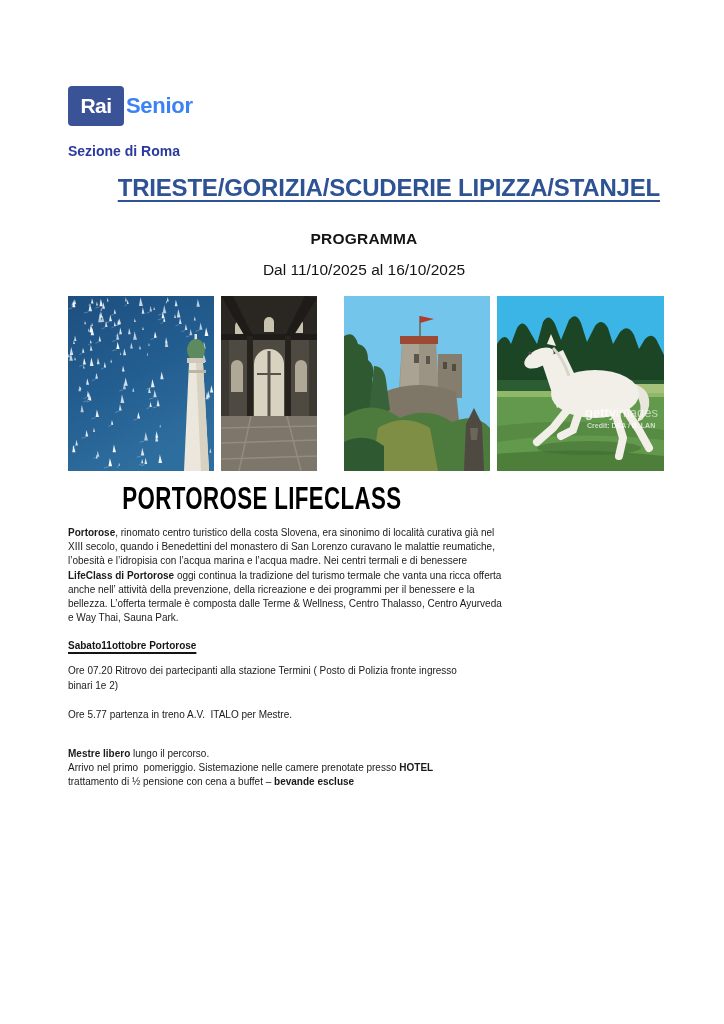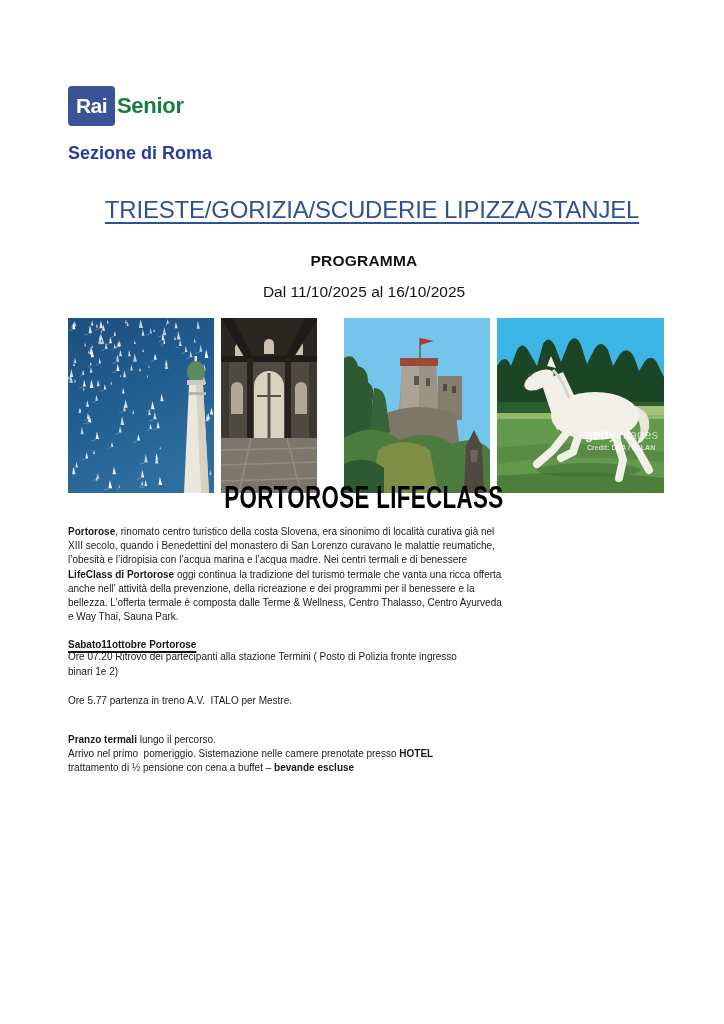--- a/index.html
+++ b/index.html
@@ -2,47 +2,47 @@
 <html><head>
 <meta charset="utf-8">
 <style>
   html,body{margin:0;padding:0;background:#ffffff;}
   body{width:724px;height:1024px;overflow:hidden;}
   .page{position:relative;width:724px;height:1024px;background:#fff;
         font-family:"Liberation Sans","DejaVu Sans",sans-serif;color:#141414;}
   .content{padding:0 64px 0 68px;}
 
   .logo-row{display:flex;align-items:center;margin-top:86px;}
-  .rai-box{width:47px;height:40px;background:#3a5296;border-radius:4px;
+  .rai-box{width:56px;height:40px;background:#3a5296;border-radius:4px;
            display:flex;align-items:center;justify-content:center;flex:none;}
   .rai-text{color:#ffffff;font-size:21px;font-weight:800;letter-spacing:-0.5px;}
-  .senior-text{color:#15803d;font-size:22px;font-weight:800;margin-left:2px;letter-spacing:-0.3px;}
-  .section-label{margin-top:17px;font-size:18px;font-weight:700;color:#2b3a9e;}
-
-  .doc-title{margin-top:32px;text-align:center;padding-left:16px;
-             font-size:24px;font-weight:400;color:#2e5395;letter-spacing:-0.2px;white-space:nowrap;}
+  .senior-text{color:#3b82f6;font-size:22px;font-weight:800;margin-left:2px;letter-spacing:-0.3px;}
+  .section-label{margin-top:17px;font-size:14px;font-weight:700;color:#2b3a9e;}
+
+  .doc-title{margin-top:15px;text-align:right;padding-left:16px;
+             font-size:24px;font-weight:700;color:#2e5395;letter-spacing:-0.2px;white-space:nowrap;}
   .doc-title span{text-decoration:underline;text-decoration-thickness:2px;text-underline-offset:4px;}
 
   .programma{margin-top:28px;text-align:center;font-size:15.5px;font-weight:700;letter-spacing:0.2px;}
   .dates{margin-top:13px;text-align:center;font-size:15.5px;font-weight:400;}
 
   .photos{margin-top:17px;display:flex;}
   .photo{height:148px;flex:none;}
   .photo svg{display:block;}
   .gap1{width:7px;flex:none;} .gap2{width:27px;flex:none;} .gap3{width:7px;flex:none;}
 
-  .lifeclass{margin-top:14px;text-align:center;}
+  .lifeclass{margin-top:37px;}
   .lifeclass .squeeze{display:inline-block;transform:scaleX(0.72);transform-origin:50% 50%;
       font-size:31px;font-weight:700;letter-spacing:0.5px;white-space:nowrap;color:#000;}
 
   .body-text{font-size:10px;line-height:1.42;white-space:pre-wrap;color:#1a1a1a;}
   .intro{margin-top:9px;}
   .day-heading{margin-top:15px;font-size:10px;font-weight:700;
                text-decoration:underline;text-decoration-thickness:1.5px;text-underline-offset:3px;}
-  .p2{} .p3{margin-top:15px;} .p4{margin-top:25px;}
+  .p2{margin-top:13px;} .p3{margin-top:15px;} .p4{margin-top:25px;}
   .b{font-weight:700;}
 </style>
 </head>
 <body>
 
 <div class="page">
   <div class="content">
 
     <div class="logo-row">
       <div class="rai-box">
@@ -389,19 +389,19 @@
 </span><span class="b">LifeClass di Portorose</span><span> oggi continua la tradizione del turismo termale che vanta una ricca offerta
 anche nell’ attività della prevenzione, della ricreazione e dei programmi per il benessere e la
 bellezza. L’offerta termale è composta dalle Terme &amp; Wellness, Centro Thalasso, Centro Ayurveda
 e Way Thai, Sauna Park.</span></div>
 
     <div class="day-heading">Sabato11ottobre Portorose</div>
 
     <div class="body-text p2"><span>Ore 07.20 Ritrovo dei partecipanti alla stazione Termini ( Posto di Polizia fronte ingresso
 binari 1e 2)</span></div>
     <div class="body-text p3"><span>Ore 5.77 partenza in treno A.V.  ITALO per Mestre.</span></div>
-    <div class="body-text p4"><span class="b">Pranzo termali</span><span> lungo il percorso.
+    <div class="body-text p4"><span class="b">Mestre libero</span><span> lungo il percorso.
 Arrivo nel primo  pomeriggio. Sistemazione nelle camere prenotate presso </span><span class="b">HOTEL</span><span>
 trattamento di ½ pensione con cena a buffet – </span><span class="b">bevande escluse</span><span>
 </span></div>
 
   </div>
 </div>
 
 </body></html>

